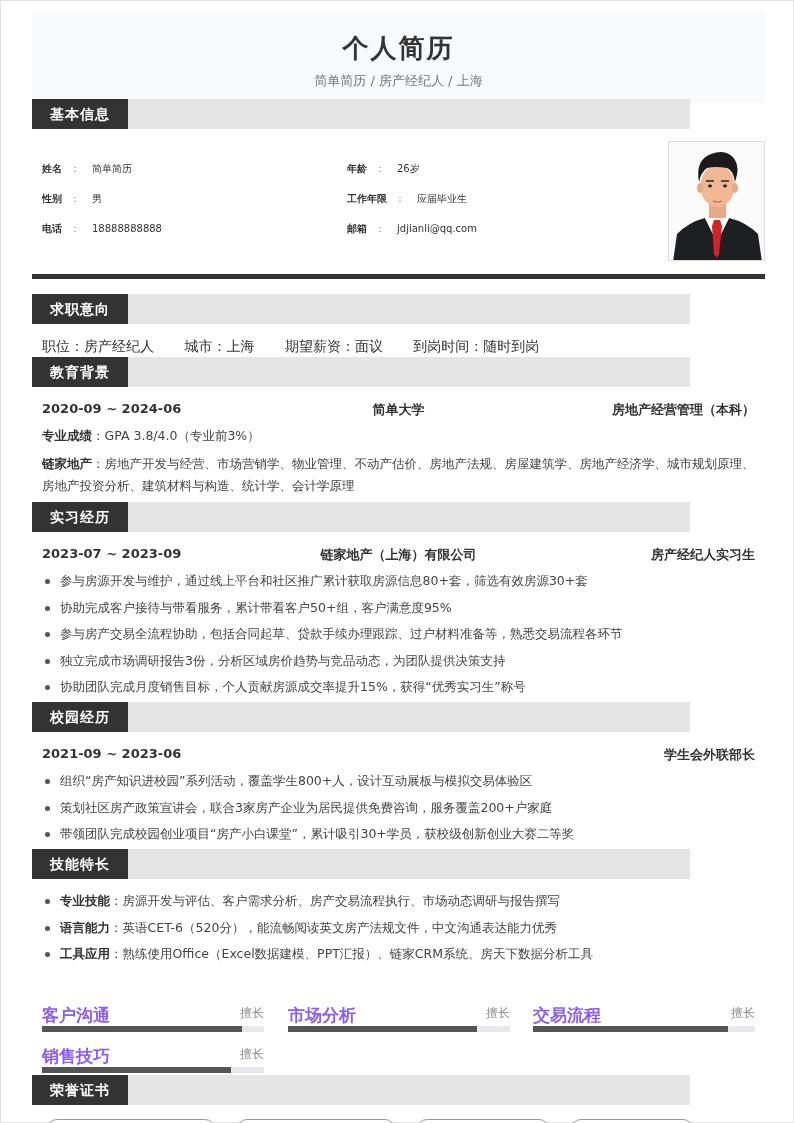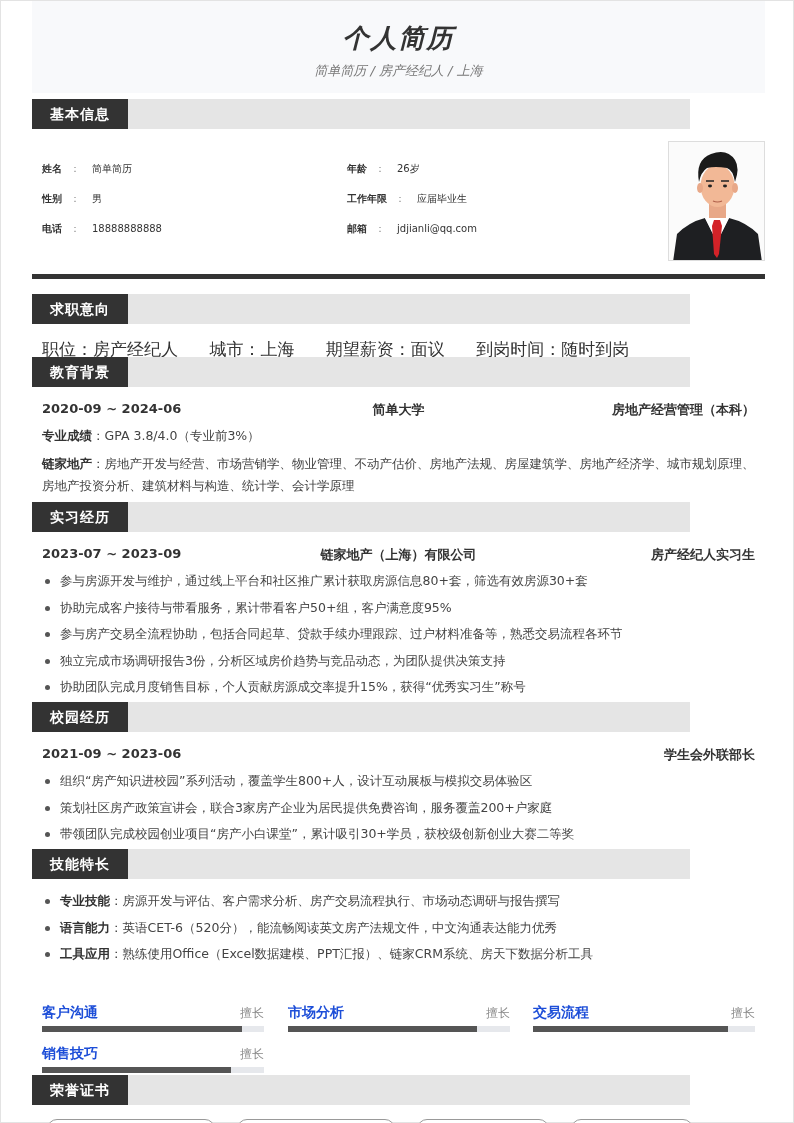--- a/index.html
+++ b/index.html
@@ -1,49 +1,49 @@
 <!DOCTYPE html>
 <html><head>
 <meta charset="utf-8">
 <style>
   * { box-sizing: border-box; margin: 0; padding: 0; }
   html, body { width: 794px; height: 1123px; overflow: hidden; background: #ffffff; }
   body { font-family: "DejaVu Sans", "Liberation Sans", sans-serif; color: #333; position: relative; }
   .page { position: absolute; left: 0; top: 0; width: 794px; height: 1123px; border: 1px solid #e3e3e3; background: #fff; }
-  .header { position: absolute; left: 31px; top: 0; width: 733px; height: 92px; background: #f8f9fb; text-align: center; font-style: italic; }
+  .header { position: absolute; left: 31px; top: 10px; width: 733px; height: 92px; background: #f8f9fb; text-align: center; }
   .header .title { font-size: 26px; font-weight: bold; color: #333; margin-top: 20px; letter-spacing: 2px; }
   .header .subtitle { font-size: 13px; color: #777; margin-top: 6px; }
 
   .section-head { position: absolute; left: 31px; width: 658px; height: 30px; background: #e5e5e5; }
   .section-head .label { position: absolute; left: 0; top: 0; height: 30px; width: 96px; background: #333333; color: #fff; font-size: 14px; font-weight: bold; line-height: 30px; text-align: center; letter-spacing: 1px; }
 
   .info { position: absolute; left: 41px; font-size: 10px; color: #333; }
   .info .k { font-weight: bold; color: #333; }
   .info .c { color: #888; margin: 0 12px 0 8px; }
   .photo { position: absolute; left: 667px; top: 140px; width: 97px; height: 120px; border: 1px solid #ddd; background: #fff; overflow: hidden; }
   .divider { position: absolute; left: 31px; top: 273px; width: 733px; height: 5px; background: #333333; }
 
-  .intent { position: absolute; left: 41px; top: 337px; font-size: 17px; color: #333; }
+  .intent { position: absolute; left: 41px; top: 337px; font-size: 14px; color: #333; }
   .intent span { margin-right: 26px; }
 
   .row3 { position: absolute; left: 41px; width: 713px; font-size: 13px; font-weight: bold; color: #333; height: 20px; }
   .row3 .l { position: absolute; left: 0; top: 0; }
   .row3 .m { position: absolute; left: 0; width: 100%; text-align: center; top: 0; }
   .row3 .r { position: absolute; right: 0; top: 0; }
 
   .para { position: absolute; left: 41px; width: 713px; font-size: 12.5px; color: #444; line-height: 22px; }
   .para b { color: #333; }
 
   .bullets { position: absolute; left: 41px; width: 713px; list-style: none; font-size: 12.5px; color: #444; }
   .bullets li { position: relative; padding-left: 18px; height: 26.5px; line-height: 20px; }
   .bullets li::before { content: ""; position: absolute; left: 3px; top: 8px; width: 5px; height: 5px; border-radius: 50%; background: #555; }
   .bullets li b { color: #333; }
 
   .skill { position: absolute; width: 222px; height: 28px; }
-  .skill .name { position: absolute; left: 0; top: 0; font-size: 14px; font-weight: bold; color: #1d4ed8; }
+  .skill .name { position: absolute; left: 0; top: 0; font-size: 17px; font-weight: bold; color: #8b5cf6; }
   .skill .lvl { position: absolute; right: 0; top: 1px; font-size: 12px; color: #888; }
   .skill .track { position: absolute; left: 0; top: 22px; width: 222px; height: 6px; background: #e6e8ec; }
   .skill .fill { position: absolute; left: 0; top: 0; height: 6px; background: #555555; }
 
   .cert { position: absolute; top: 1118px; height: 20px; border: 1px solid #999; border-radius: 10px; background: #fff; }
 </style>
 </head>
 <body>
 
 <div class="page">

